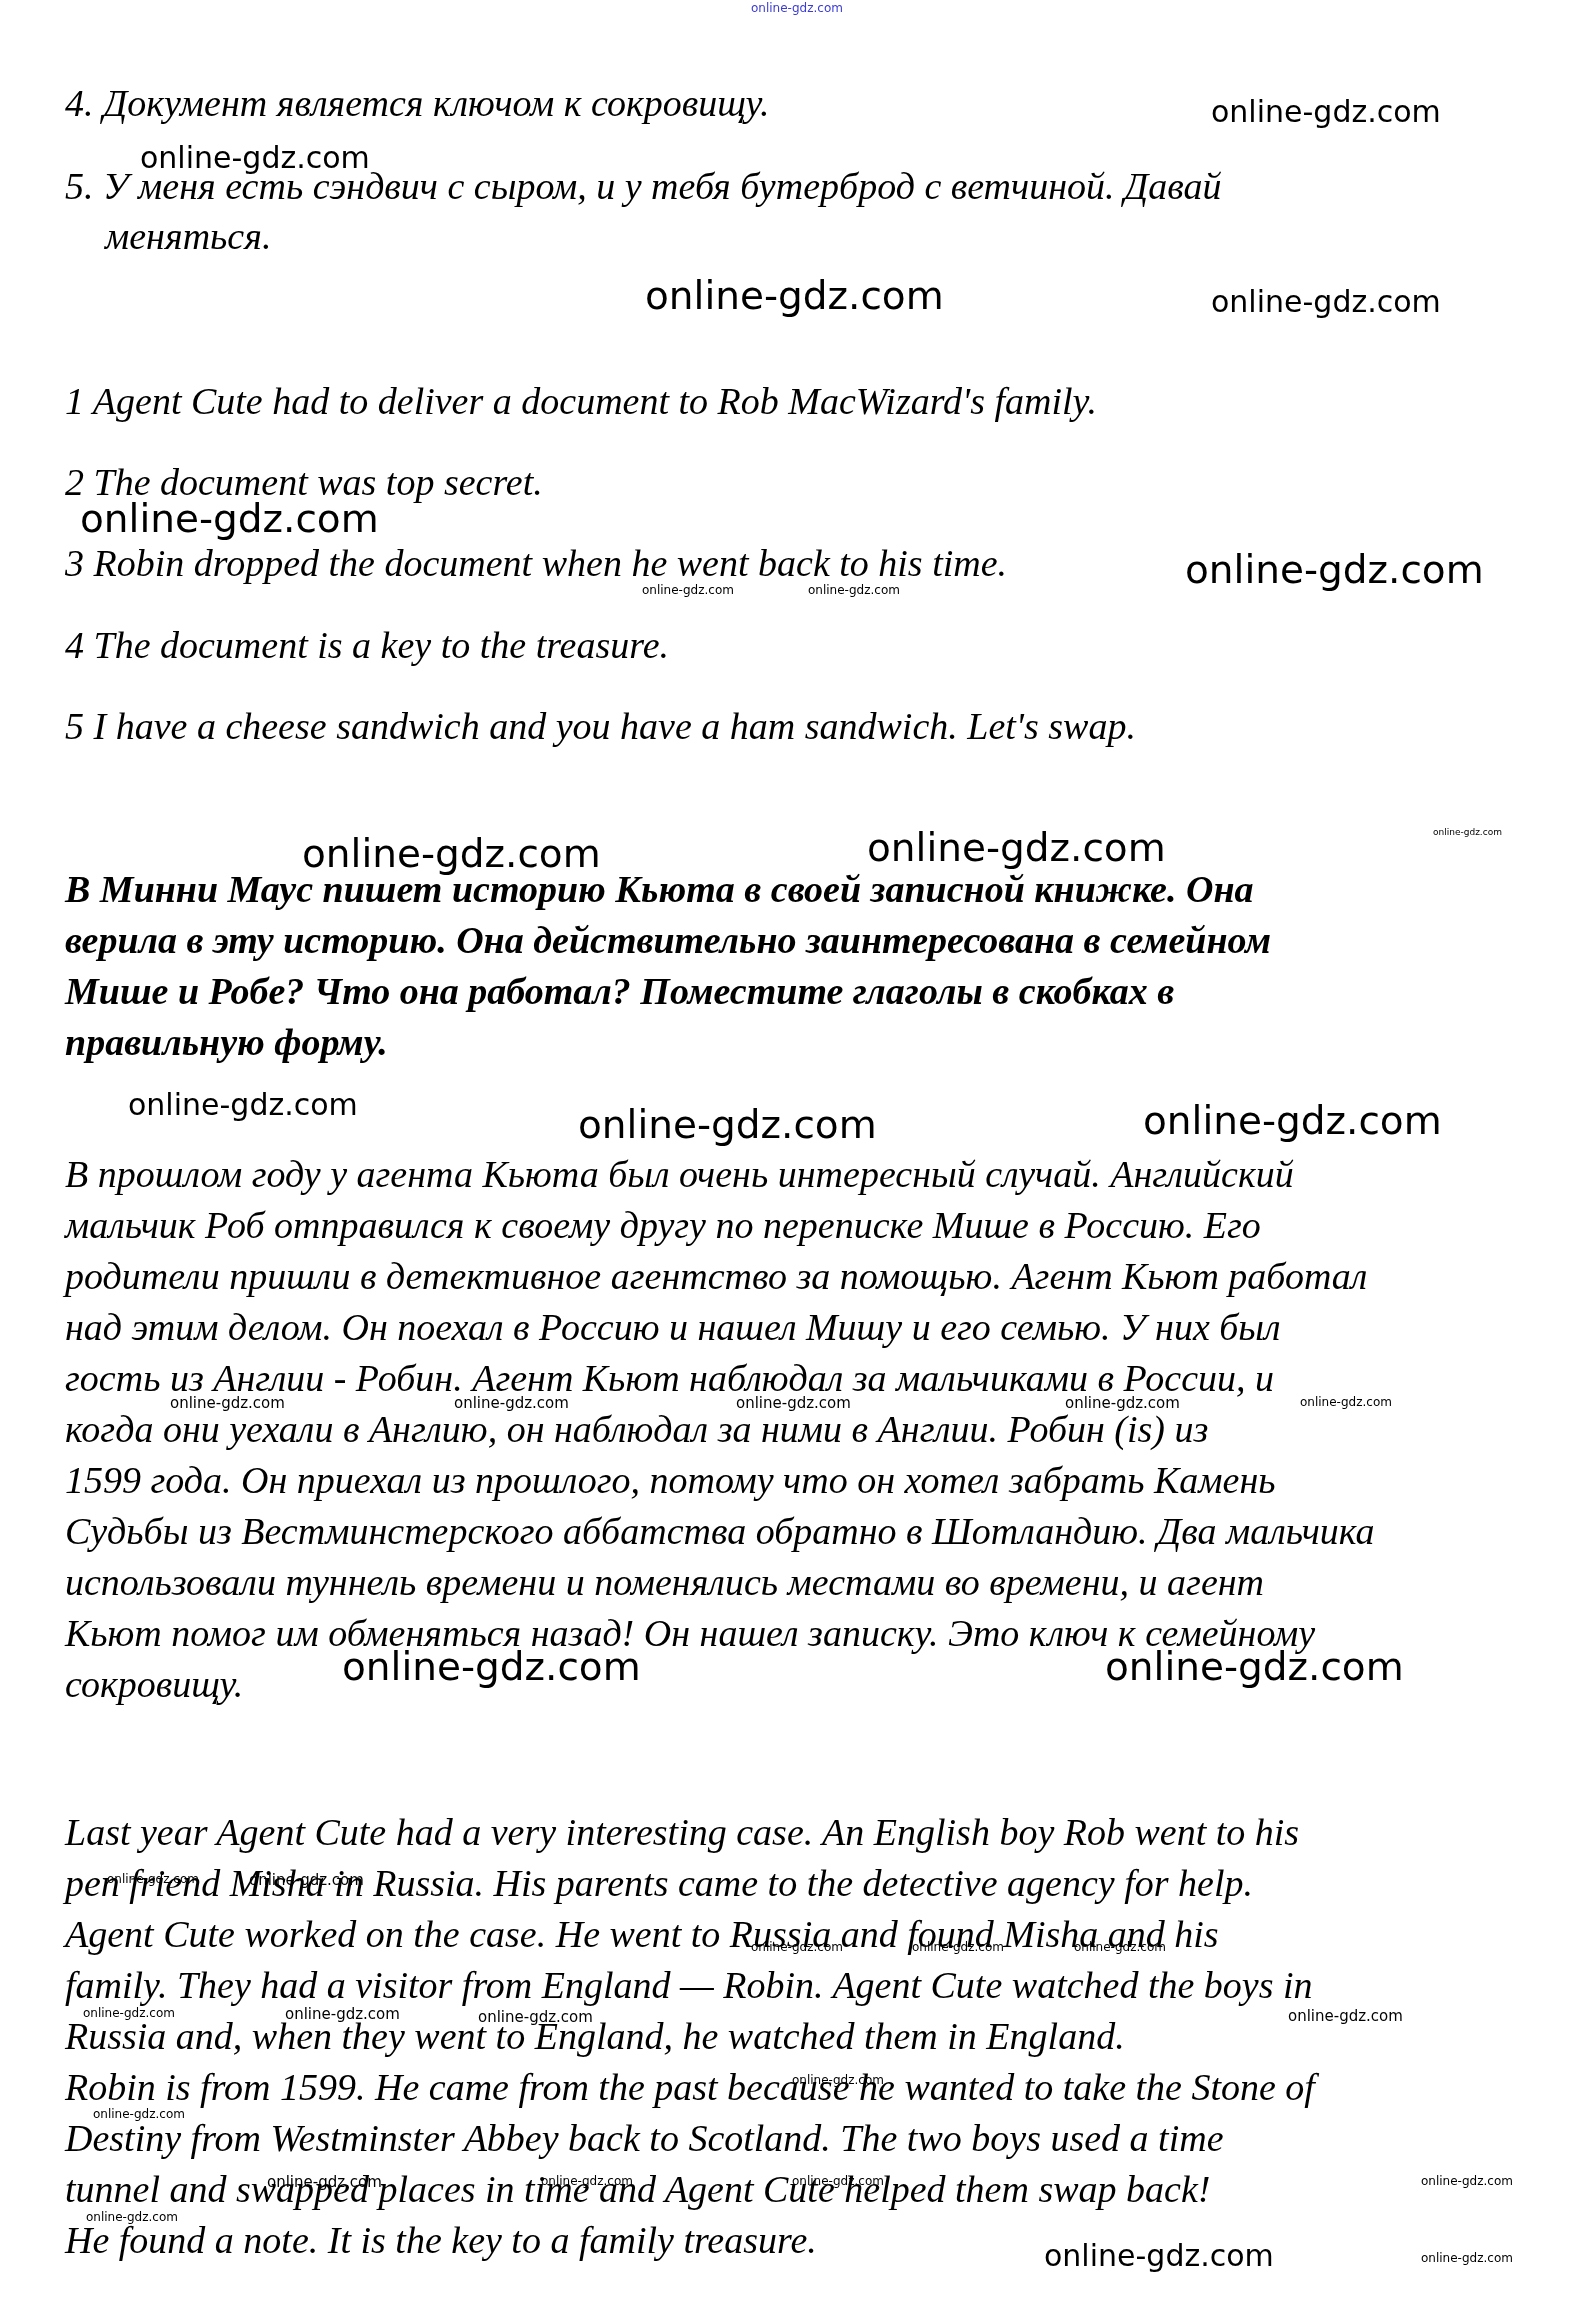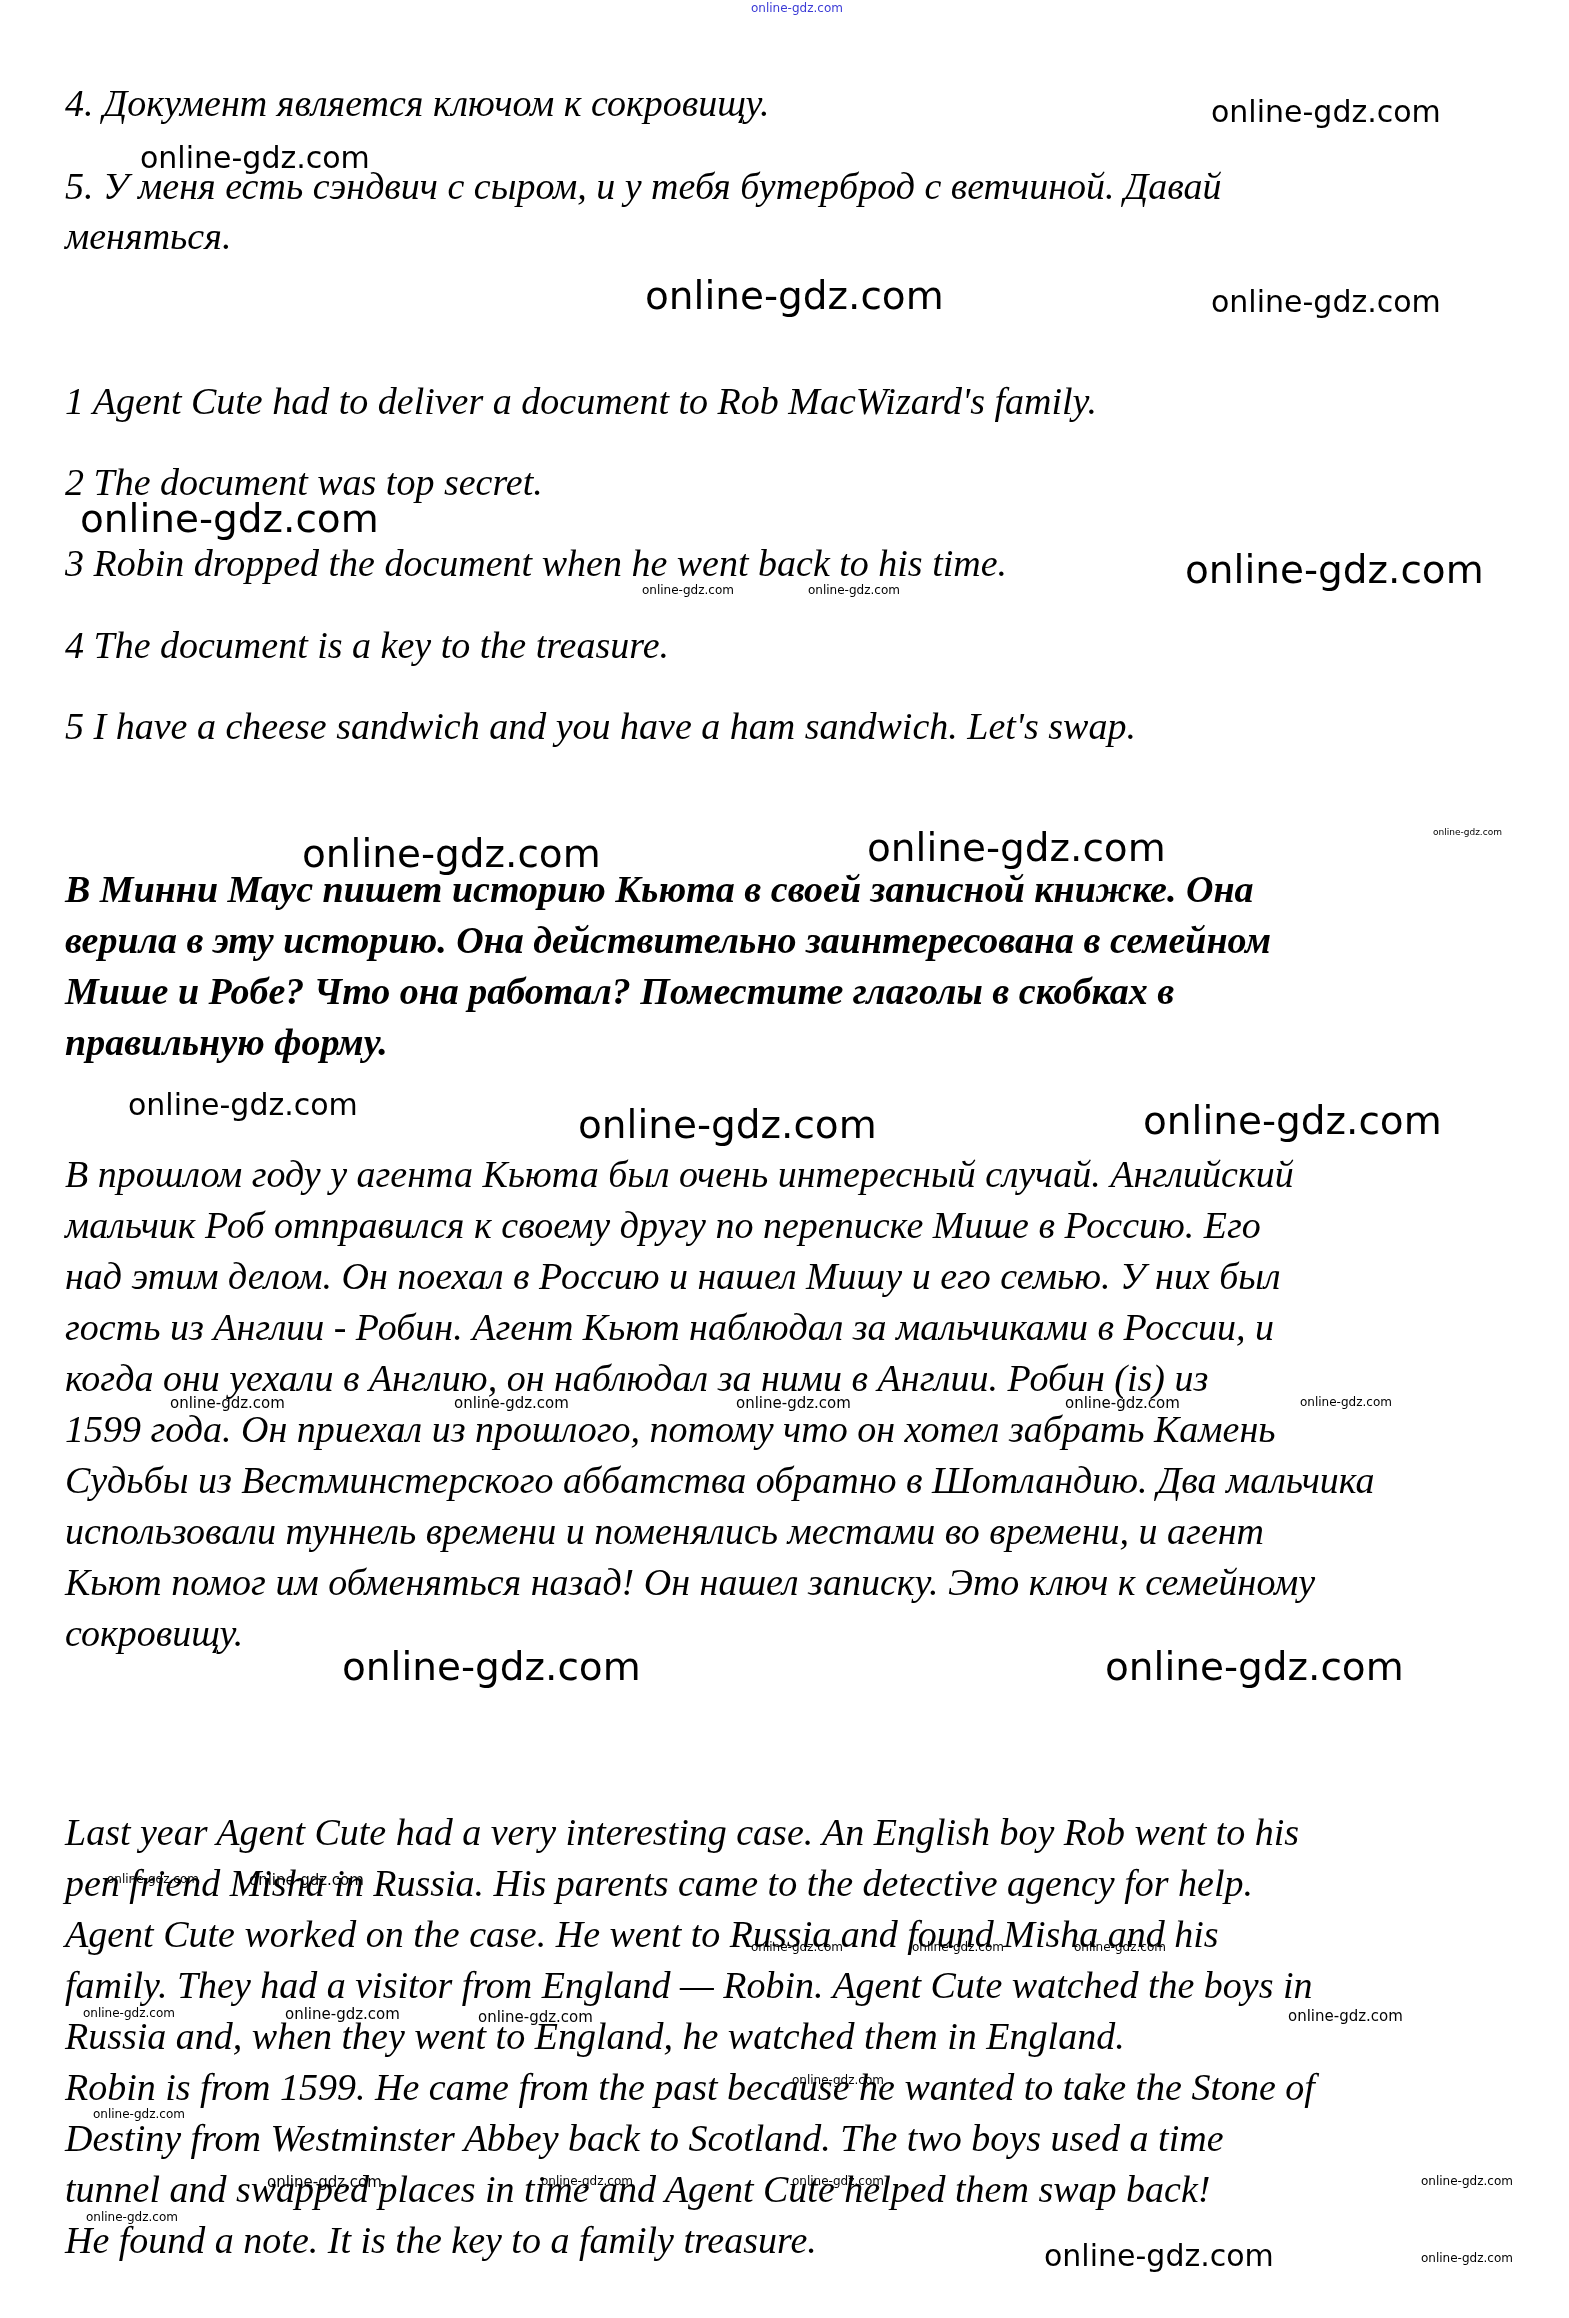--- a/index.html
+++ b/index.html
@@ -18,21 +18,21 @@
   </style>
 </head>
 <body>
 
 <div class="page">
 
   <div class="wm top" style="left:751px; top:1.5px;">online-gdz.com</div>
 
   <div class="line serif" style="top:84px;">4. Документ является ключом к сокровищу.</div>
   <div class="line serif" style="top:167px;">5. У меня есть сэндвич с сыром, и у тебя бутерброд с ветчиной. Давай</div>
-  <div class="line serif" style="top:217px;">меняться.</div>
+  <div class="line serif" style="top:217px;margin-left:40px;">меняться.</div>
 
   <div class="wm l" style="left:1211px; top:97px;">online-gdz.com</div>
   <div class="wm l" style="left:140px; top:143px;">online-gdz.com</div>
   <div class="wm xl" style="left:645px; top:276px;">online-gdz.com</div>
   <div class="wm l" style="left:1211px; top:287px;">online-gdz.com</div>
 
   <div class="line serif" style="top:382px;">1 Agent Cute had to deliver a document to Rob MacWizard's family.</div>
   <div class="line serif" style="top:463px;">2 The document was top secret.</div>
   <div class="line serif" style="top:544px;">3 Robin dropped the document when he went back to his time.</div>
   <div class="line serif" style="top:626px;">4 The document is a key to the treasure.</div>
@@ -54,20 +54,21 @@
     <div>правильную форму.</div>
   </div>
 
   <div class="wm l" style="left:128px; top:1090px;">online-gdz.com</div>
   <div class="wm xl" style="left:578px; top:1105px;">online-gdz.com</div>
   <div class="wm xl" style="left:1143px; top:1101px;">online-gdz.com</div>
 
   <div class="para serif" style="top:1149px;">
     <div>В прошлом году у агента Кьюта был очень интересный случай. Английский</div>
     <div>мальчик Роб отправился к своему другу по переписке Мише в Россию. Его</div>
+    <div>родители пришли в детективное агентство за помощью. Агент Кьют работал</div>
     <div>над этим делом. Он поехал в Россию и нашел Мишу и его семью. У них был</div>
     <div>гость из Англии - Робин. Агент Кьют наблюдал за мальчиками в России, и</div>
     <div>когда они уехали в Англию, он наблюдал за ними в Англии. Робин (is) из</div>
     <div>1599 года. Он приехал из прошлого, потому что он хотел забрать Камень</div>
     <div>Судьбы из Вестминстерского аббатства обратно в Шотландию. Два мальчика</div>
     <div>использовали туннель времени и поменялись местами во времени, и агент</div>
     <div>Кьют помог им обменяться назад! Он нашел записку. Это ключ к семейному</div>
     <div>сокровищу.</div>
   </div>
 

